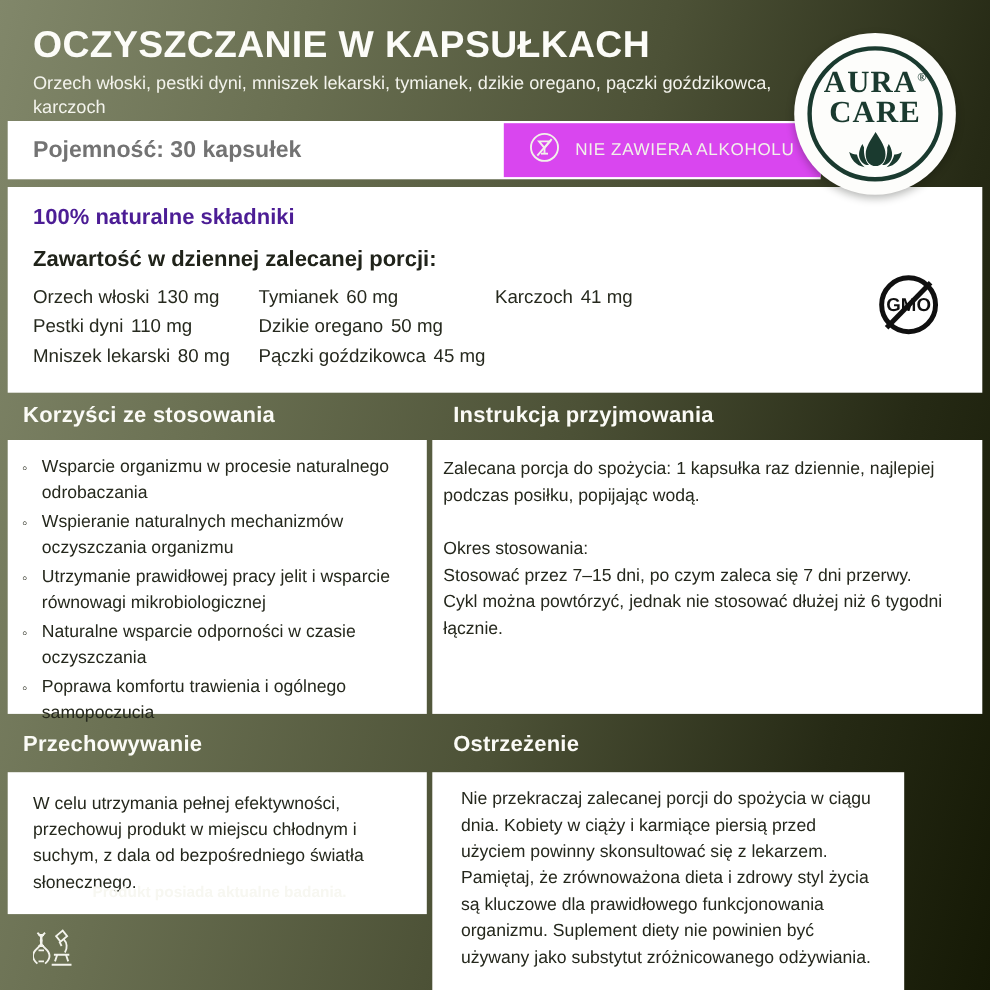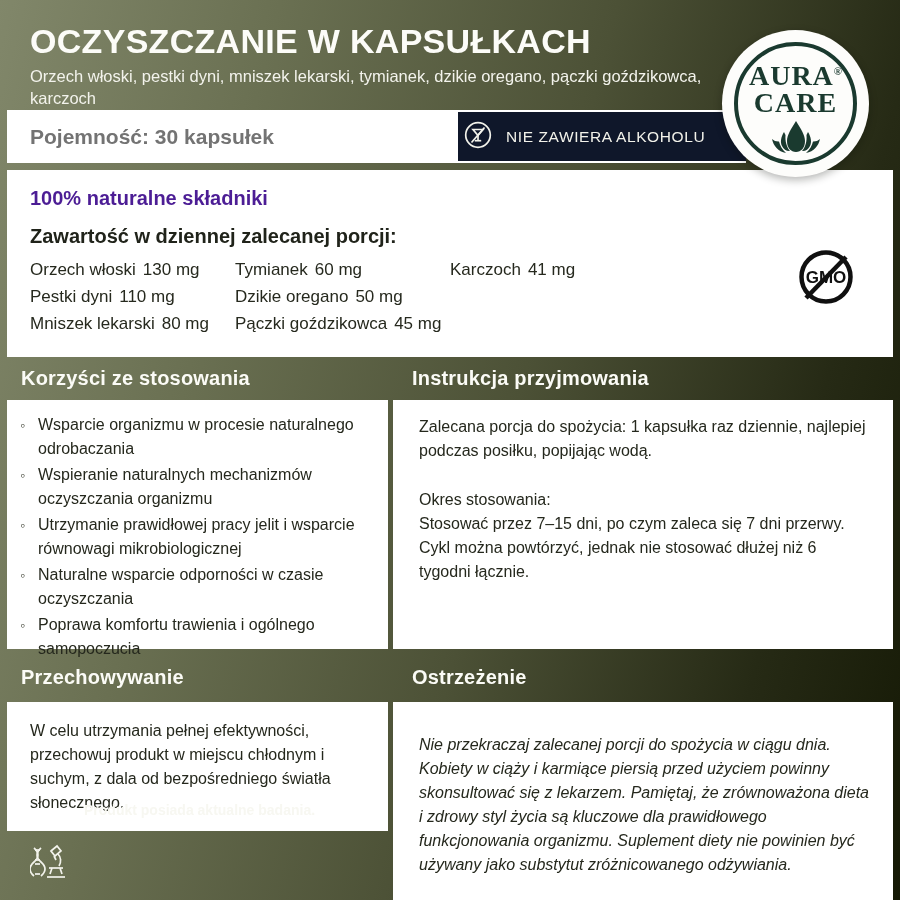--- a/index.html
+++ b/index.html
@@ -8,21 +8,21 @@
     font-family:"Liberation Sans","DejaVu Sans",sans-serif;
     background:linear-gradient(104deg,#81876a 0%,#6a7052 25%,#4c5136 55%,#262a15 82%,#151905 100%);
   }
   .abs{position:absolute;}
   
   .title{left:30px;top:22px;font-size:34px;font-weight:800;color:#fcfcf8;letter-spacing:.3px;margin:0;}
   .subtitle{left:30px;top:66px;width:700px;font-size:16.5px;line-height:1.33;color:#f3f3ec;}
   
   .cap-bar{left:7px;top:110px;width:739px;height:53px;background:#ffffff;display:flex;align-items:center;}
   .cap-text{margin-left:23px;font-size:21px;font-weight:bold;color:#737373;}
-  .badge{left:458px;top:112px;width:288px;height:49px;background:#0f172a;display:flex;align-items:center;gap:13px;padding-left:5px;box-sizing:border-box;}
+  .badge{left:458px;top:112px;width:288px;height:49px;background:#d946ef;display:flex;align-items:center;gap:13px;padding-left:22px;box-sizing:border-box;}
   .badge-text{font-size:15.5px;letter-spacing:.6px;color:#f2f2ea;font-weight:500;}
   
   .logo{left:722px;top:30px;width:147px;height:147px;background:#fdfdfb;border-radius:50%;z-index:5;box-shadow:0 3px 8px rgba(10,14,5,.3);}
   .logo-ring{position:absolute;left:12px;top:12px;right:12px;bottom:12px;border:4px solid #1a3a2f;border-radius:50%;}
   .logo-txt{position:absolute;left:0;right:0;top:32px;text-align:center;font-family:"Liberation Serif","DejaVu Serif",serif;font-weight:bold;color:#1a3a2f;font-size:28px;line-height:.98;letter-spacing:1px;}
   .logo-reg{font-size:11px;vertical-align:super;letter-spacing:0;}
   .logo-lotus{position:absolute;left:50%;transform:translateX(-50%);bottom:18px;}
   
   .panel{left:7px;top:170px;width:886px;height:187px;background:#ffffff;}
   .ing-h1{position:absolute;left:23px;top:17px;font-size:20px;font-weight:bold;color:#4c1d95;}
@@ -36,26 +36,26 @@
   .sec-h{font-size:20px;font-weight:bold;color:#fbfbf6;letter-spacing:.2px;}
   .h-benefits{left:21px;top:367px;}
   .h-instructions{left:412px;top:367px;}
   .h-storage{left:21px;top:666px;}
   .h-warning{left:412px;top:666px;}
   
   .box{background:#ffffff;box-sizing:border-box;color:#25281d;}
   .benefits-box{left:7px;top:400px;width:381px;height:249px;padding:13px 10px 0 13px;font-size:16px;line-height:1.5;}
   .benefits-box .gen-item{display:grid;grid-template-columns:18px 1fr;margin-bottom:2px;}
   .blt{font-size:14px;line-height:24px;text-align:left;color:#3a3d30;}
-  .instructions-box{left:393px;top:400px;width:500px;height:249px;padding:15px 24px 0 26px;font-size:16px;line-height:1.5;}
+  .instructions-box{left:393px;top:400px;width:500px;height:249px;padding:15px 24px 0 10px;font-size:16px;line-height:1.5;}
   .instructions-box p{margin:0;}
   .sp{height:25px;}
   
   .storage-box{left:7px;top:702px;width:381px;height:129px;padding:17px 32px 0 23px;font-size:16px;line-height:1.5;}
-  .warning-box{left:393px;top:702px;width:500px;height:198px;padding:31px 24px 0 26px;font-size:16px;line-height:1.5;font-style:italic;}
+  .warning-box{left:393px;top:702px;width:429px;height:198px;padding:13px 24px 0 26px;font-size:16px;line-height:1.5;}
   .storage-box p,.warning-box p{margin:0;}
   
   .research-icon{left:30px;top:842px;}
   .research-text{left:84px;top:802px;width:300px;font-size:14px;font-weight:bold;color:#f7f7f1;line-height:1.25;}
 </style>
 </head>
 <body>
 
 <h1 class="abs title">OCZYSZCZANIE W KAPSUŁKACH</h1>
 <div class="abs subtitle">Orzech włoski, pestki dyni, mniszek lekarski, tymianek, dzikie oregano, pączki goździkowca, karczoch</div>

